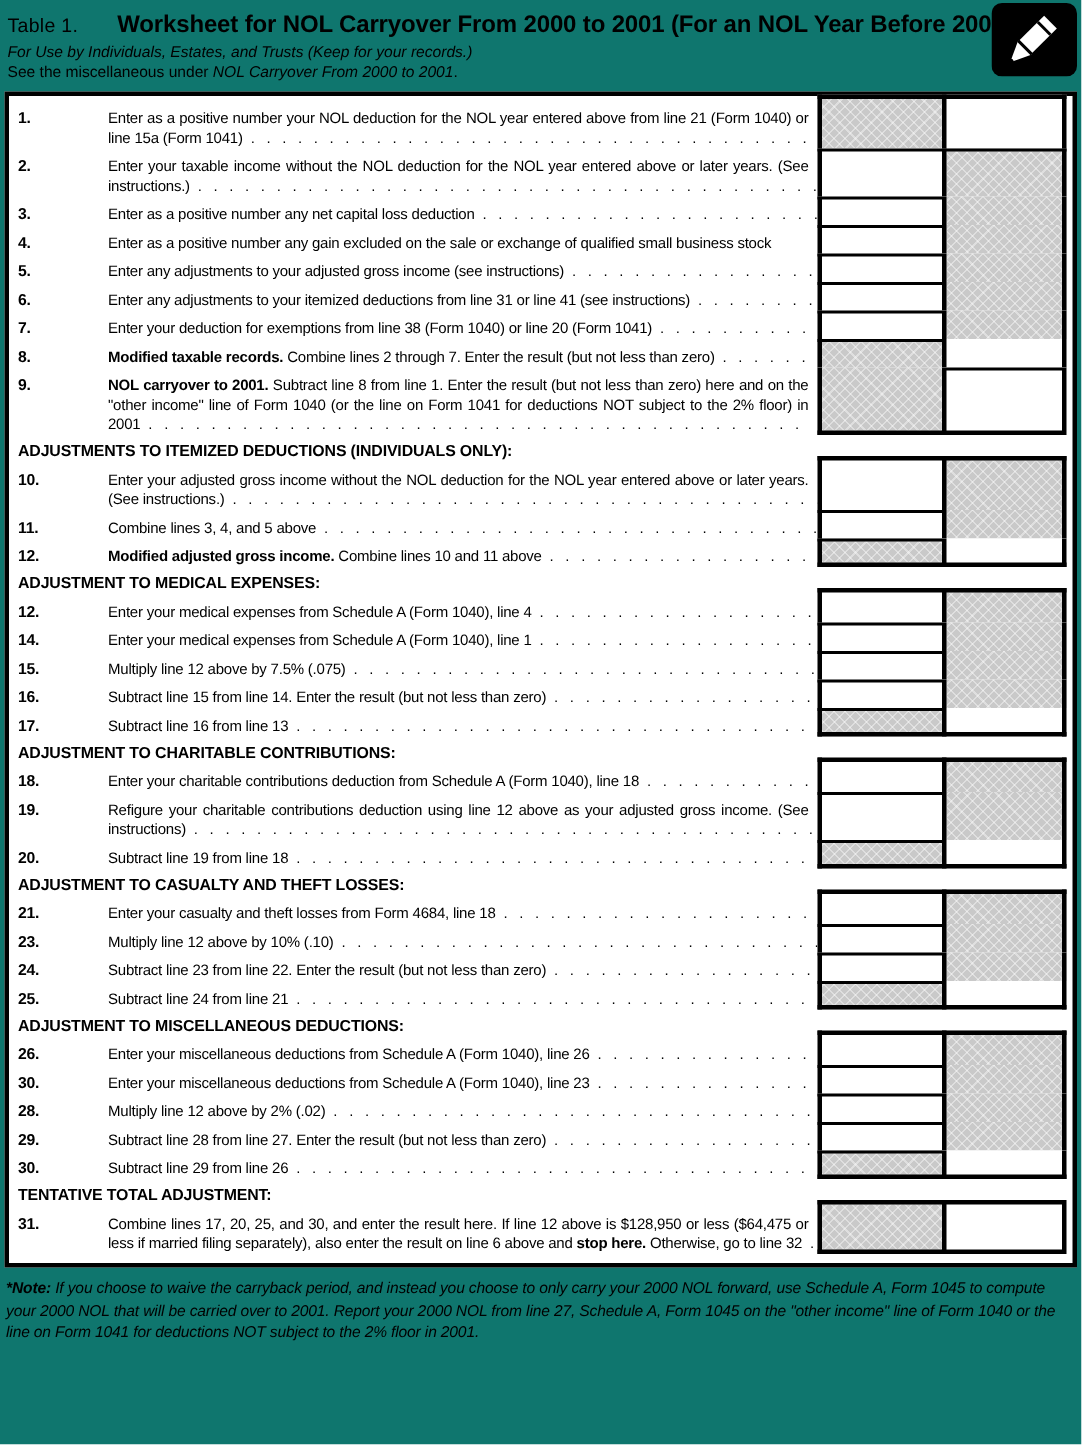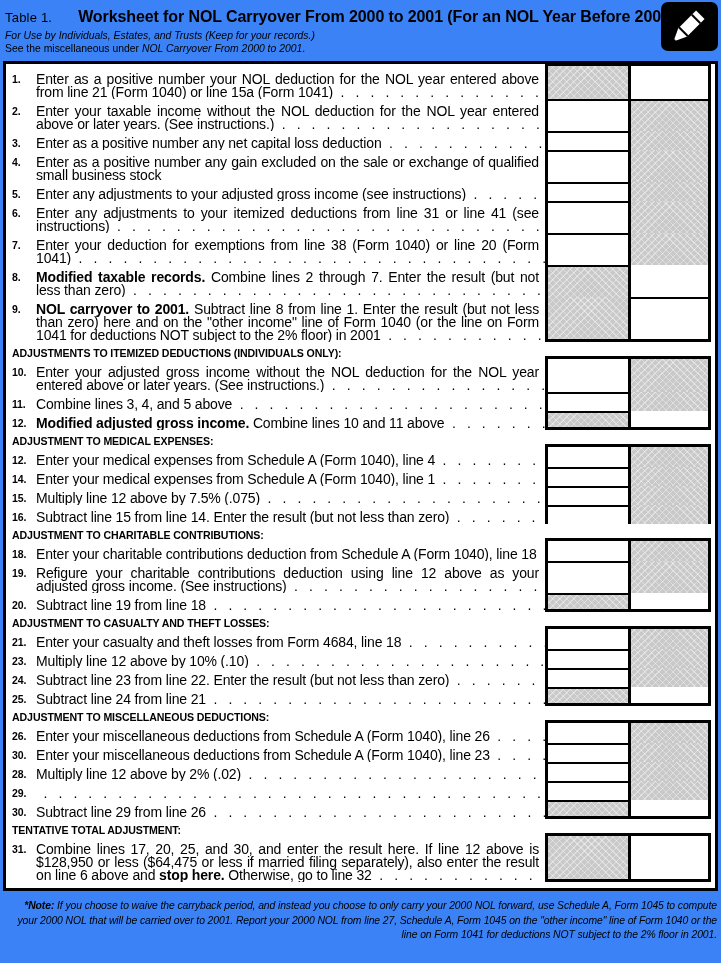--- a/index.html
+++ b/index.html
@@ -1,36 +1,36 @@
 <!DOCTYPE html>
 <html><head>
 <meta charset="utf-8">
 <style>
   html,body{margin:0;padding:0;background:#fff;}
-  .doc{position:relative;width:721px;height:963px;background:#3b82f6;
+  .doc{position:relative;width:721px;height:963px;background:#0f766e;
        font-family:"Liberation Sans",sans-serif;color:#000;overflow:hidden;}
 
   
   .hdr{padding:8px 0 0 5px;}
   .titlerow{display:flex;align-items:baseline;}
   .tbl-lbl{font-size:13px;letter-spacing:.2px;margin-right:10px;white-space:nowrap;}
   .ttl{font-size:16px;font-weight:700;letter-spacing:-.1px;margin-left:16px;}
   .subs{margin-top:3px;font-size:10.4px;font-style:italic;line-height:13px;}
   .sub2{font-style:normal;}
   .sub2 .it{font-style:italic;}
 
   .pencil{position:absolute;top:2px;right:3px;width:57px;height:49px;}
 
   
   .sheet{margin:6px 3px 0 3px;border:3px solid #000;padding:3px 4px 6px 6px;background:#fff;}
   .row{display:flex;align-items:stretch;}
   .rtext{flex:1;display:flex;min-width:0;}
   .num{flex:none;width:24px;font-weight:700;font-size:10.5px;line-height:13px;padding-top:6px;letter-spacing:-.15px;}
-  .txt{flex:1;position:relative;overflow:hidden;font-size:14px;line-height:13px;
-       padding:6px 6px 0 0;text-align:justify;letter-spacing:-.15px;}
+  .txt{flex:1;position:relative;overflow:hidden;font-size:10px;line-height:13px;
+       padding:6px 6px 0 0;text-align:justify;letter-spacing:-.15px;margin-left:36px;}
   .txt b{letter-spacing:-.15px;}
   .shead{font-weight:700;font-size:10.6px;line-height:13px;padding-top:5px;letter-spacing:-.1px;}
   .nolrow .shead{padding-top:3px;}
   .nolblank{display:inline-block;width:98px;border-bottom:2.5px solid #000;height:10px;margin-left:8px;}
 
   .lead{position:absolute;white-space:pre;}
   .lead::after{content:"  .   .   .   .   .   .   .   .   .   .   .   .   .   .   .   .   .   .   .   .   .   .   .   .   .   .   .   .   .   .   .   .   .   .   .   .   .   .   .   .   .   .";}
 
   
   .boxes{flex:none;width:166px;position:relative;z-index:2;}
@@ -38,21 +38,21 @@
   .bl{left:0;width:83px;border-left:3px solid #000;}
   .br{left:83px;right:0;border-left:3px solid #000;border-right:3px solid #000;}
   .cg{background-color:#c9c9c9;background-image:
       repeating-linear-gradient(45deg,rgba(255,255,255,.4) 0 1px,rgba(0,0,0,0) 1px 5px),
       repeating-linear-gradient(-45deg,rgba(255,255,255,.4) 0 1px,rgba(0,0,0,0) 1px 5px);}
   .ct{border-top:2px solid #000;}
   .gs{top:-4px;border-top:3px solid #000;}
   .ge{border-bottom:3px solid #000;}
 
   
-  .foot{margin:8px 4px 0 4px;font-size:10.4px;line-height:14.5px;font-style:italic;letter-spacing:-.1px;text-align:right;}
+  .foot{margin:8px 4px 0 4px;font-size:10.4px;line-height:14.5px;font-style:italic;letter-spacing:-.1px;}
   .foot .nlab{font-weight:700;}
 </style>
 </head>
 <body>
 
 <div class="doc">
 
   <div class="hdr">
     <div class="titlerow">
       <span class="tbl-lbl">Table 1.</span>
@@ -248,20 +248,30 @@
           <div class="num">16.</div>
           <div class="txt"><span>Subtract line 15 from line 14. Enter the result (but not less than zero)</span><span class="lead"></span></div>
         </div>
         <div class="boxes">
           <div class="bl ct"></div>
           <div class="br cg"></div>
         </div>
       </div>
       <div class="row">
         <div class="rtext">
+          <div class="num">17.</div>
+          <div class="txt"><span>Subtract line 16 from line 13</span><span class="lead"></span></div>
+        </div>
+        <div class="boxes">
+          <div class="bl cg ct ge"></div>
+          <div class="br ge"></div>
+        </div>
+      </div>
+      <div class="row">
+        <div class="rtext">
           <div class="shead">ADJUSTMENT TO CHARITABLE CONTRIBUTIONS:</div>
         </div>
         <div class="boxes"></div>
       </div>
       <div class="row">
         <div class="rtext">
           <div class="num">18.</div>
           <div class="txt"><span>Enter your charitable contributions deduction from Schedule A (Form 1040), line 18</span><span class="lead"></span></div>
         </div>
         <div class="boxes">
@@ -367,21 +377,21 @@
           <div class="txt"><span>Multiply line 12 above by 2% (.02)</span><span class="lead"></span></div>
         </div>
         <div class="boxes">
           <div class="bl ct"></div>
           <div class="br cg"></div>
         </div>
       </div>
       <div class="row">
         <div class="rtext">
           <div class="num">29.</div>
-          <div class="txt"><span class="lead"></span></div>
+          <div class="txt"><span>Subtract line 28 from line 27. Enter the result (but not less than zero)</span><span class="lead"></span></div>
         </div>
         <div class="boxes">
           <div class="bl ct"></div>
           <div class="br cg"></div>
         </div>
       </div>
       <div class="row">
         <div class="rtext">
           <div class="num">30.</div>
           <div class="txt"><span>Subtract line 29 from line 26</span><span class="lead"></span></div>

